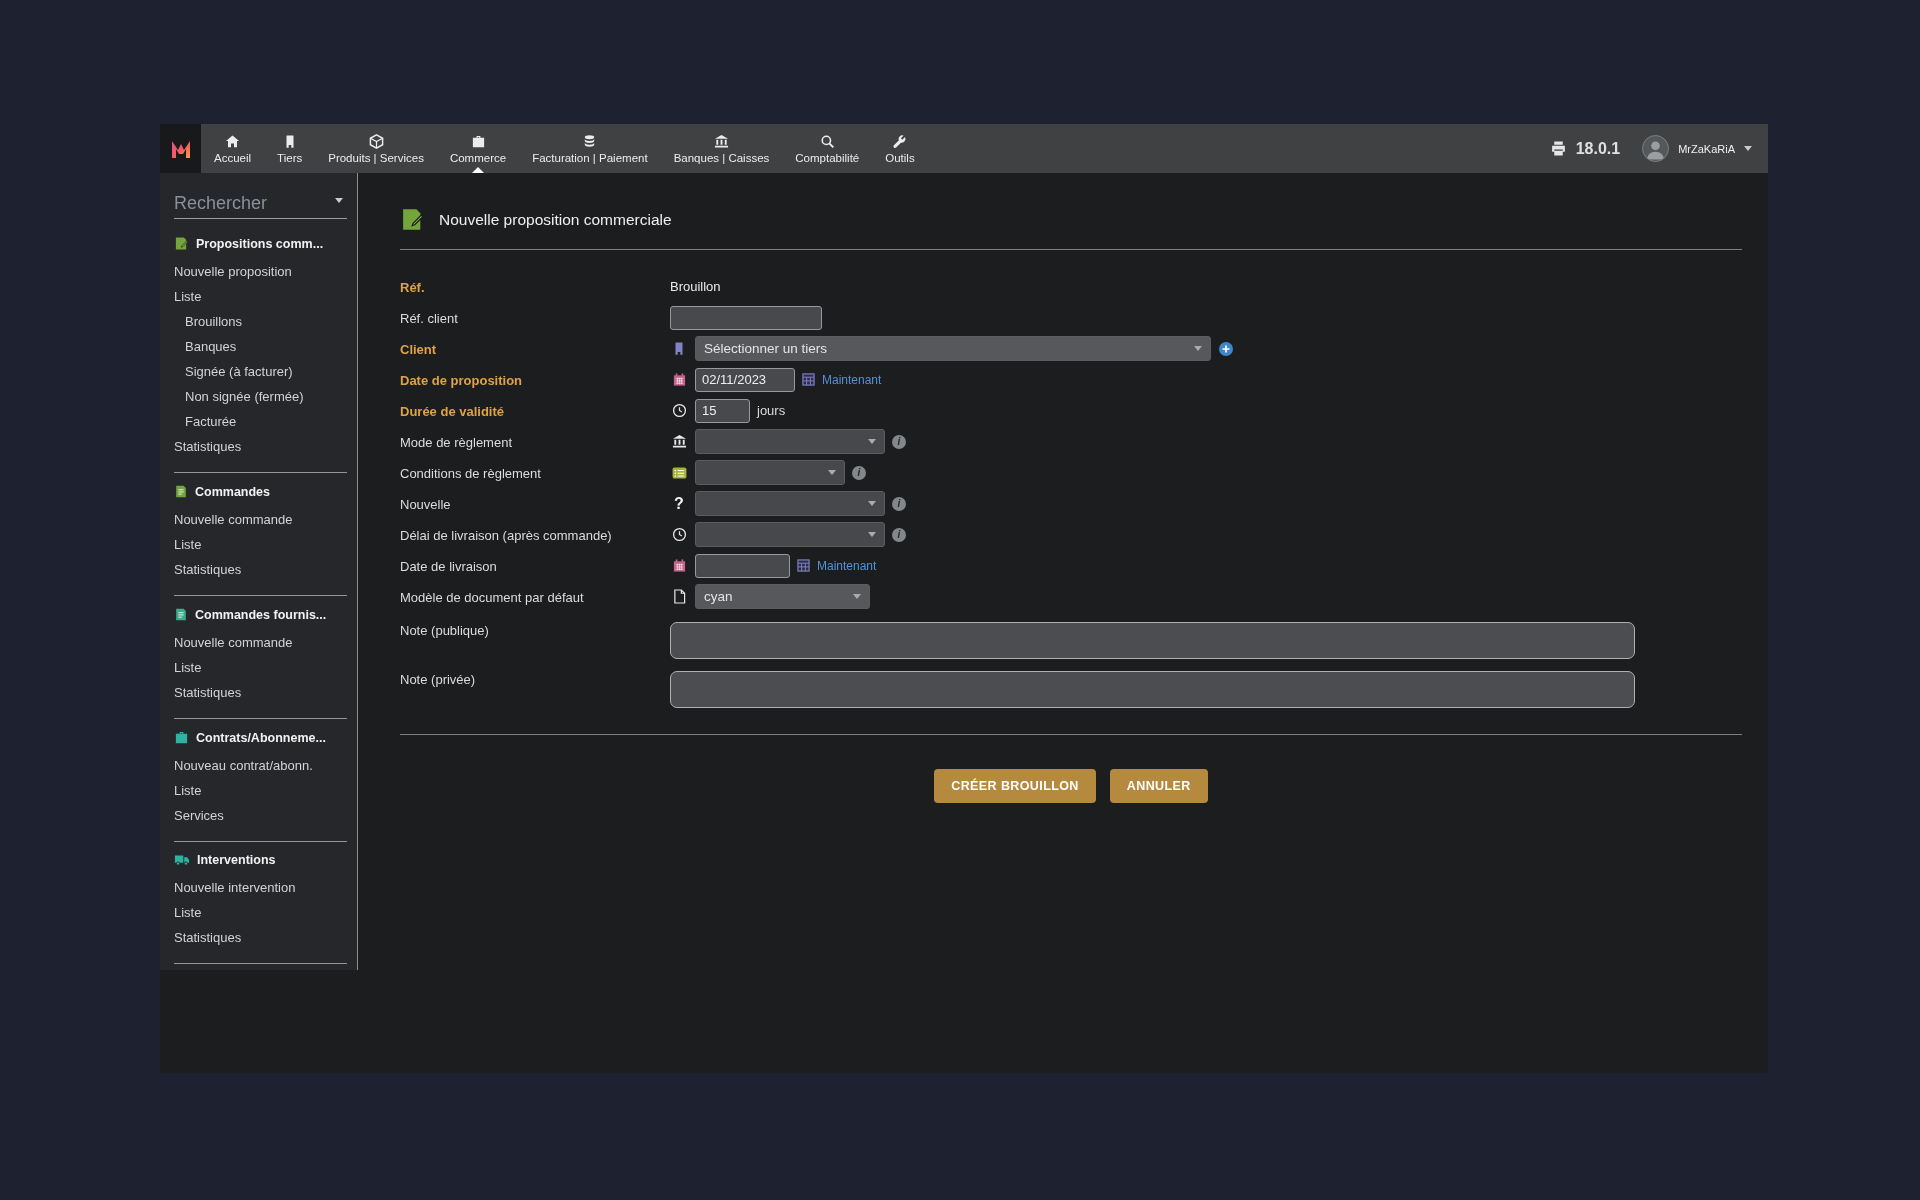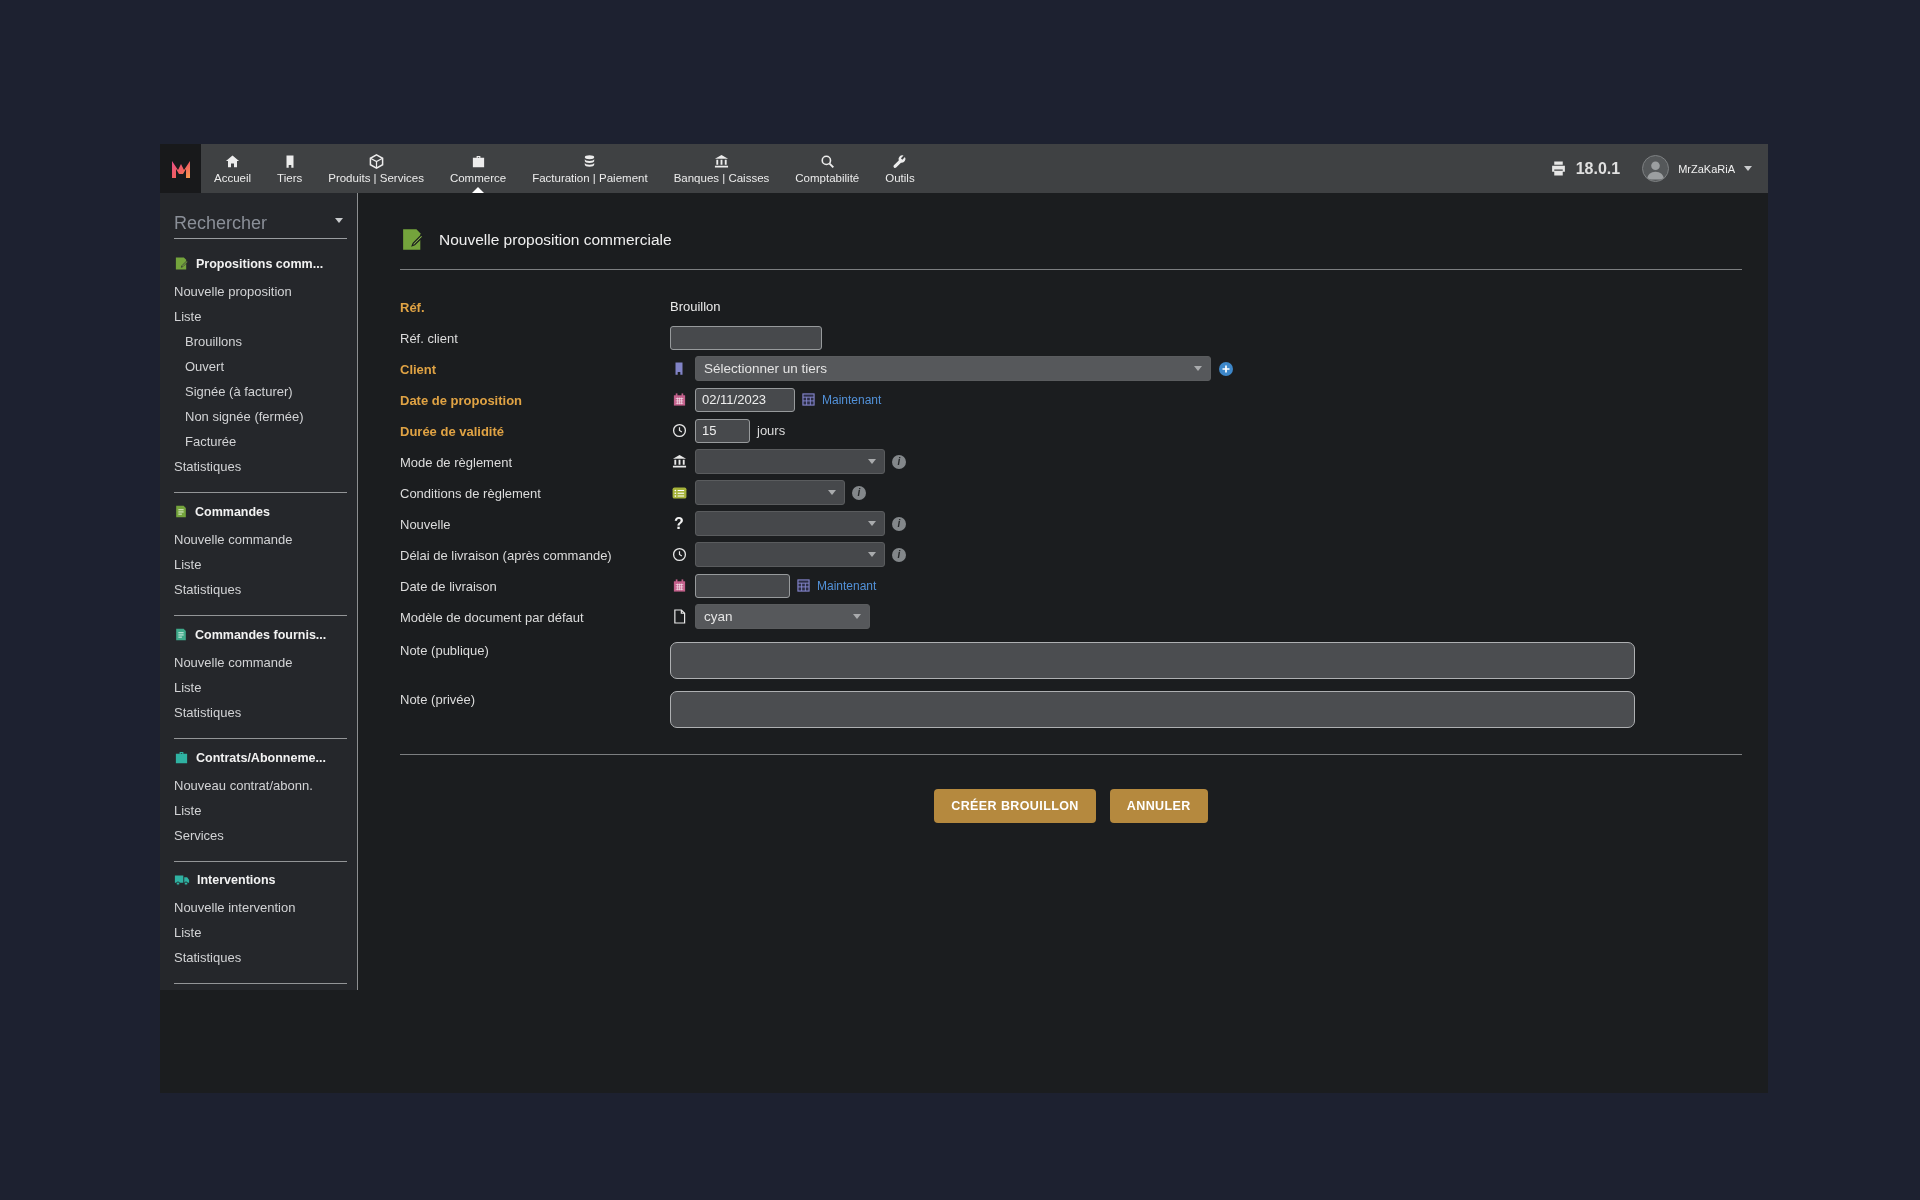--- a/index.html
+++ b/index.html
@@ -3,21 +3,21 @@
 <meta charset="utf-8">
 <style>
   * { margin:0; padding:0; box-sizing:border-box; }
   html,body { background:#14161c; }
   .canvas {
     position:relative; width:1920px; height:1200px;
     background:#1d2130; overflow:hidden;
     font-family:"Liberation Sans", sans-serif;
     color:#e6e6e6; font-size:13px;
   }
-  .app { position:absolute; left:160px; top:144px; width:1608px; height:949px;
+  .app { position:absolute; left:160px; top:124px; width:1608px; height:949px;
          display:flex; flex-direction:column; background:#1b1d1f; }
 
   
   .navbar { height:49px; background:#3f4143; display:flex; align-items:stretch; flex-shrink:0; }
   .logo-box { width:41px; background:#18191b; display:flex; align-items:center; justify-content:center; cursor:pointer; }
   .nav-items { display:flex; align-items:stretch; }
   .nav-item { position:relative; display:flex; flex-direction:column; align-items:center;
               justify-content:center; padding:0 13px; cursor:pointer; color:#ececec; }
   .nav-item .nav-label { font-size:11.5px; margin-top:3px; white-space:nowrap; }
   .nav-item.active::after { content:""; position:absolute; bottom:0; left:50%; transform:translateX(-50%);
@@ -191,21 +191,21 @@
         <div class="side-title">
           <svg width="15" height="15" viewBox="0 0 16 16">
                 <path d="M2 1.5 H10.5 L13 4 V14.5 H2 Z" fill="#74a43c"></path>
                 <path d="M14.6 6.2 L9.4 11.4 L7.8 12 L8.4 10.4 L13.6 5.2 Z" fill="#8fc04e" stroke="#25272b" stroke-width="0.8"></path>
               </svg>
           <span>Propositions comm...</span>
         </div>
         <div class="side-item">Nouvelle proposition</div>
         <div class="side-item">Liste</div>
         <div class="side-item indent">Brouillons</div>
-        <div class="side-item indent">Ouvert</div>
+        <div class="side-item indent">Banques</div>
         <div class="side-item indent">Signée (à facturer)</div>
         <div class="side-item indent">Non signée (fermée)</div>
         <div class="side-item indent">Facturée</div>
         <div class="side-item">Statistiques</div>
       </div>
 
       <div class="side-section">
         <div class="side-title">
           <svg width="14" height="15" viewBox="0 0 16 16">
                 <path d="M2.5 1.5 H11 L13.5 4 V14.5 H2.5 Z" fill="#74a43c"></path>

